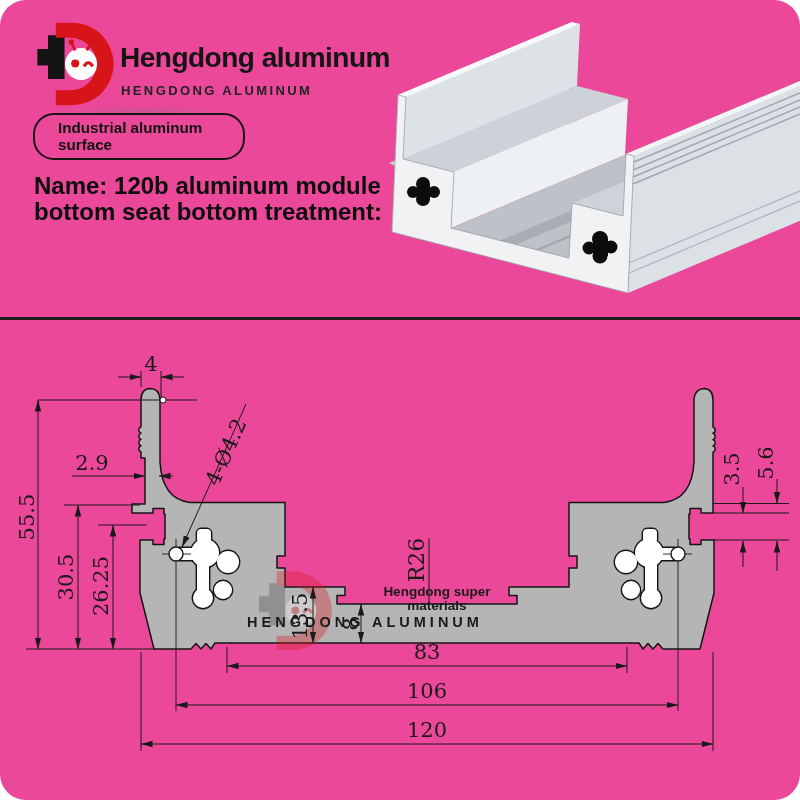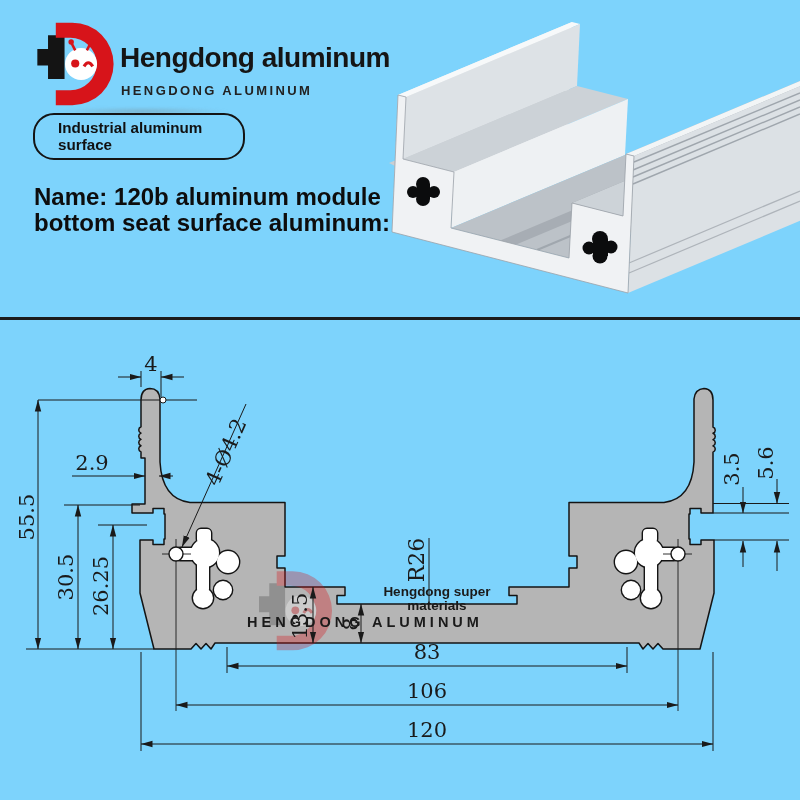--- a/index.html
+++ b/index.html
@@ -1,27 +1,27 @@
 <!DOCTYPE html>
 <html><head>
 <meta charset="utf-8">
 <style>
   html,body{margin:0;padding:0;background:#fff;}
-  .stage{position:relative;width:800px;height:800px;background:#7dd3fc;overflow:hidden;
-         font-family:"Liberation Sans",sans-serif;}
+  .stage{position:relative;width:800px;height:800px;background:#ec4899;overflow:hidden;
+         font-family:"Liberation Sans",sans-serif;border-radius:26px;}
   .abs{position:absolute;}
   .brand-title{left:120px;top:42px;font-size:28px;font-weight:800;color:#151515;letter-spacing:-0.5px;}
   .brand-sub{left:121px;top:83px;font-size:13px;font-weight:700;color:#222;letter-spacing:2.4px;}
   .badge{left:33px;top:113px;width:212px;height:47px;border:2.3px solid #141414;border-radius:21px;
          box-sizing:border-box;padding:5px 10px 15px 23px;}
   .badge div{font-size:15.2px;line-height:16.5px;font-weight:800;color:#111;}
   .smudge{left:55px;top:107px;width:175px;height:9px;
           background:radial-gradient(closest-side,rgba(120,120,120,.35),rgba(120,120,120,0));
           filter:blur(1.5px);}
-  .ptitle{left:34px;top:184px;font-size:24px;line-height:25.5px;font-weight:800;color:#0d0d0d;}
+  .ptitle{left:34px;top:173px;font-size:24px;line-height:25.5px;font-weight:800;color:#0d0d0d;}
   .separator{left:0;top:317px;width:800px;height:3px;background:#1c1c1c;}
   svg text{font-family:"DejaVu Serif",serif;fill:#1a1a1a;}
   .wm1{font-family:"Liberation Sans",sans-serif;font-weight:700;}
 </style>
 </head>
 <body>
 
 <div class="stage">
 
   <svg class="abs" style="left:10px;top:12px" width="112" height="102" viewBox="0 0 115 105">
@@ -40,21 +40,21 @@
   <div class="abs brand-sub">HENGDONG ALUMINUM</div>
 
   <div class="abs smudge"></div>
   <div class="abs badge">
     <div>Industrial aluminum</div>
     <div>surface</div>
   </div>
 
   <div class="abs ptitle">
     <div>Name: 120b aluminum module</div>
-    <div>bottom seat surface aluminum:</div>
+    <div>bottom seat bottom treatment:</div>
   </div>
 
   <svg class="abs" style="left:383px;top:14px" width="417" height="306" viewBox="383 14 417 306">
     <g>
 
       <polygon points="392,232 398,95 572,22 566,159" fill="#eceff1"></polygon>
 
       <polygon points="395,166 569,93 563,90 389,163" fill="#c9ced3"></polygon>
 
       <polygon points="398,95 406,97 580,24 572,22" fill="#f7f9fa"></polygon>

